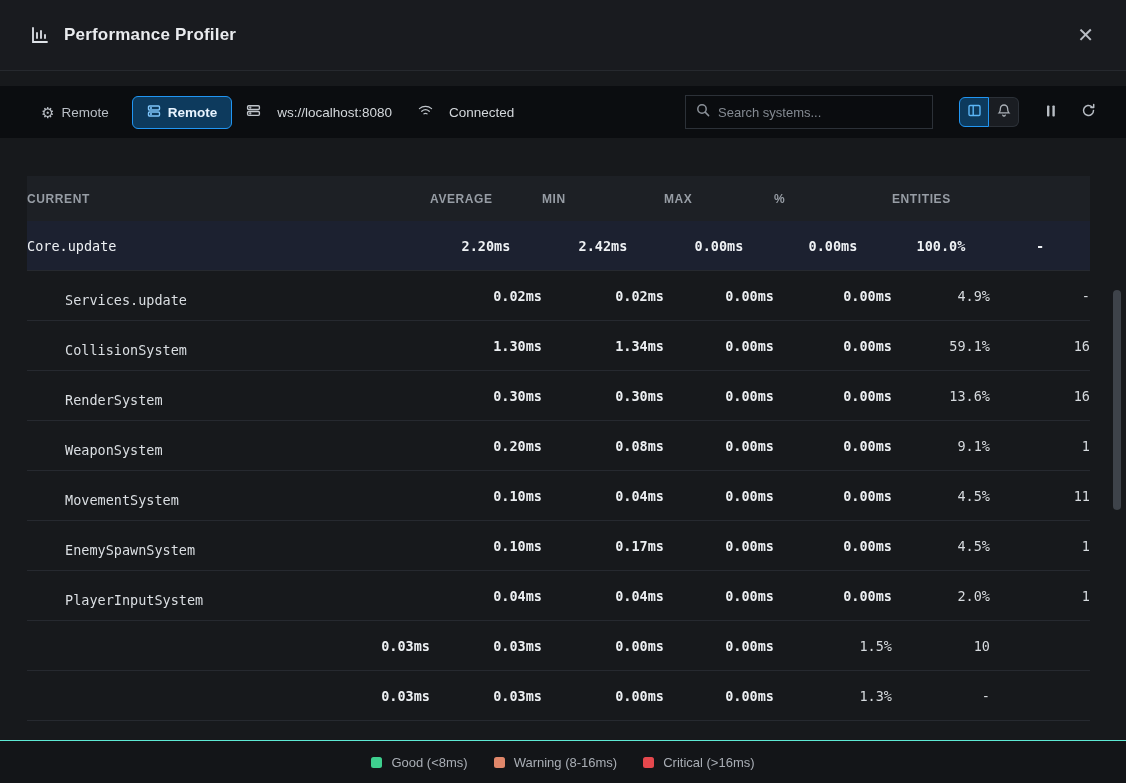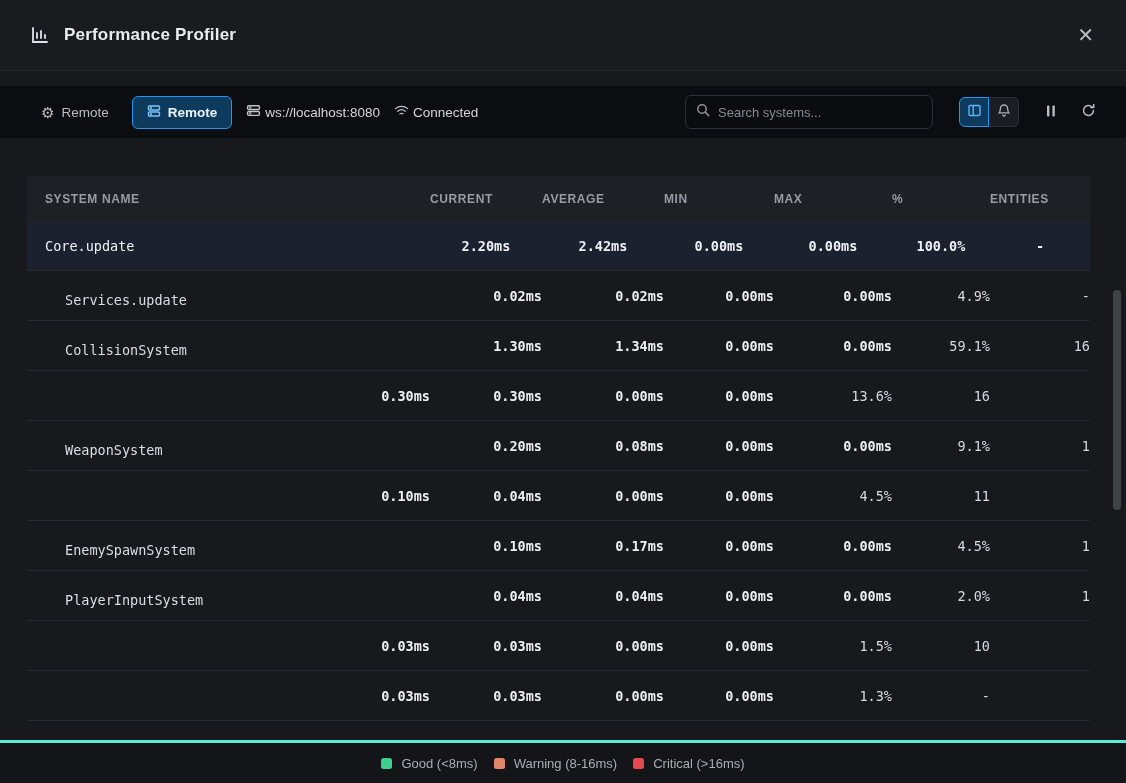--- a/index.html
+++ b/index.html
@@ -40,28 +40,28 @@
     display:flex; align-items:center; gap:7px;
     background:transparent; border:1px solid transparent;
     color:#b9bec5; font-size:13.5px; padding:7px 14px; border-radius:6px; cursor:pointer;
     font-family:"Liberation Sans", sans-serif;
   }
   .mode-btn.active {
     background:#0d3a5d; border-color:#2196f3; color:#e8f4ff; font-weight:700;
   }
   .mode-btn.active svg { color:#7ec5fa; }
   .mode-btn .glyph { font-size:15px; line-height:1; }
-  .conn-info { display:flex; align-items:center; gap:4px; color:#d3d7db; font-size:13.5px; }
+  .conn-info { display:flex; align-items:center; gap:16px; color:#d3d7db; font-size:13.5px; }
   .conn-info svg { color:#c0c5cb; }
   .conn-info .url { margin-right:10px; }
   .tb-spacer { flex:1; }
 
   .search-box {
     width:248px; height:34px;
-    background:#0a0c0f; border:1px solid #2c3138; border-radius:6px;
+    background:#0a0c0f; border:1px solid #2c3138; border-radius:0;
     display:flex; align-items:center; padding:0 10px; gap:8px;
   }
   .search-box svg { color:#8b9199; flex:0 0 auto; }
   .search-box input {
     background:transparent; border:none; outline:none; width:100%;
     color:#d6dade; font-size:13px; font-family:"Liberation Sans", sans-serif;
   }
   .search-box input::placeholder { color:#848a92; }
 
   .icon-group { display:flex; align-items:center; margin-left:12px; }
@@ -89,40 +89,40 @@
   }
   .th { text-align:left; padding-right:2px; }
   .th.first { text-align:left; padding-left:18px; }
   .trow {
     height:50px; border-bottom:1px solid #26292f;
     font-family:"DejaVu Sans Mono", monospace; font-size:13.5px;
     cursor:default;
   }
   .trow.selected { background:#1c2130; }
   .td { text-align:right; color:#d6dade; }
-  .td.name { text-align:left; padding-left:18px; color:#dbdfe3; }
+  .td.name { text-align:left; color:#dbdfe3; }
   .td.name.ind { padding-left:38px;margin-top:8px; }
   .td.num.b { font-weight:700; color:#eceff2; }
   .trow.selected .td { color:#eef1f4; }
   .trow.selected .td.num { font-weight:700;text-align:center; }
 
   
   .vscroll {
     position:absolute; right:4px; top:150px; width:10px; height:585px;
   }
   .vscroll .thumb {
     position:absolute; top:2px; left:1px; width:8px; height:220px;
     background:#3e434a; border-radius:4px;
   }
 
   
   .legend {
     position:absolute; left:0; right:0; bottom:0; height:43px;
-    border-top:3px solid #5eead4; background:#131518;
-    display:flex; align-items:center; justify-content:center; gap:16px;
+    border-top:1px solid #5eead4; background:#131518;
+    display:flex; align-items:center; justify-content:center; gap:26px;
   }
   .legend-item { display:flex; align-items:center; gap:9px; font-size:13px; color:#a9aeb5; }
   .swatch { width:11px; height:11px; border-radius:2.5px; display:inline-block; }
 </style>
 </head>
 <body>
 
 <div class="window">
 
   <header class="titlebar">
@@ -221,21 +221,20 @@
             <path d="M12.7 1.6v2.8h-2.8" stroke-linejoin="round"></path>
           </svg>
         </span>
       </button>
     </div>
   </div>
 
   <div class="content">
     <div class="ptable">
       <div class="thead">
-        <div class="th first">SYSTEM NAME</div>
         <div class="th">CURRENT</div>
         <div class="th">AVERAGE</div>
         <div class="th">MIN</div>
         <div class="th">MAX</div>
         <div class="th">%</div>
         <div class="th">ENTITIES</div>
       </div>
       <div id="tbody">
           <div class="trow selected">
             <div class="td name">Core.update</div>
@@ -258,37 +257,39 @@
           <div class="trow">
             <div class="td name ind">CollisionSystem</div>
             <div class="td num b">1.30ms</div>
             <div class="td num b">1.34ms</div>
             <div class="td num b">0.00ms</div>
             <div class="td num b">0.00ms</div>
             <div class="td num pct">59.1%</div>
             <div class="td num ent">16</div>
           </div>
           <div class="trow">
+            <div class="td name ind">RenderSystem</div>
             <div class="td num b">0.30ms</div>
             <div class="td num b">0.30ms</div>
             <div class="td num b">0.00ms</div>
             <div class="td num b">0.00ms</div>
             <div class="td num pct">13.6%</div>
             <div class="td num ent">16</div>
           </div>
           <div class="trow">
             <div class="td name ind">WeaponSystem</div>
             <div class="td num b">0.20ms</div>
             <div class="td num b">0.08ms</div>
             <div class="td num b">0.00ms</div>
             <div class="td num b">0.00ms</div>
             <div class="td num pct">9.1%</div>
             <div class="td num ent">1</div>
           </div>
           <div class="trow">
+            <div class="td name ind">MovementSystem</div>
             <div class="td num b">0.10ms</div>
             <div class="td num b">0.04ms</div>
             <div class="td num b">0.00ms</div>
             <div class="td num b">0.00ms</div>
             <div class="td num pct">4.5%</div>
             <div class="td num ent">11</div>
           </div>
           <div class="trow">
             <div class="td name ind">EnemySpawnSystem</div>
             <div class="td num b">0.10ms</div>

